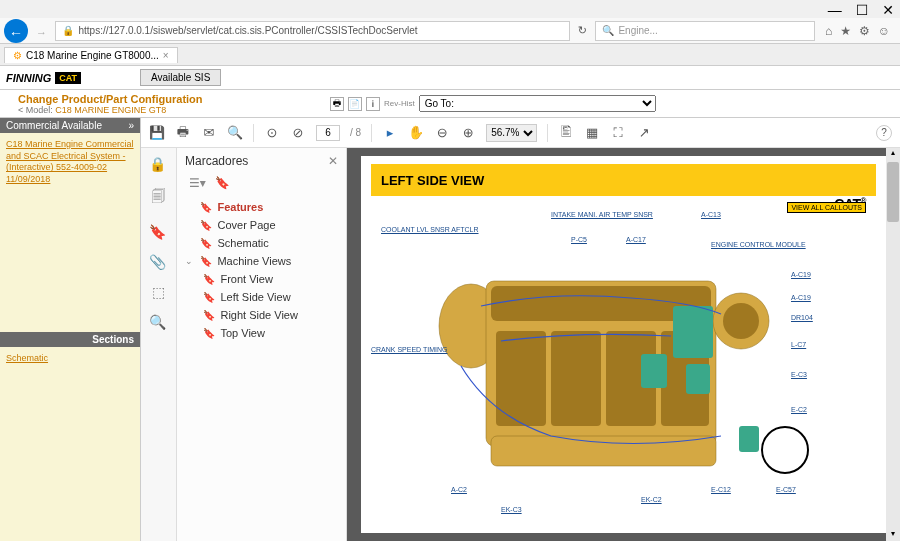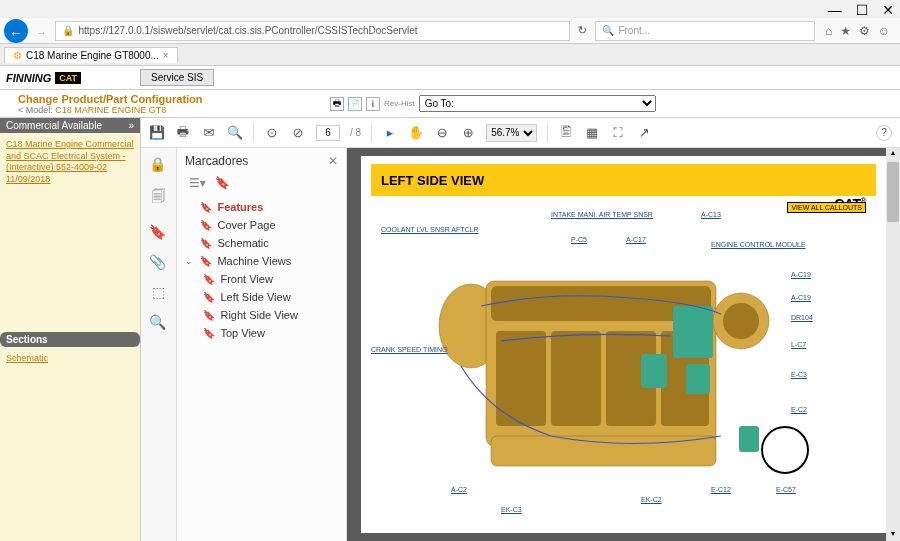--- a/index.html
+++ b/index.html
@@ -32,21 +32,21 @@
 .config-center { position: absolute; left: 330px; display: flex; align-items: center; gap: 4px; }
 .config-center .ico { width: 14px; height: 14px; border: 1px solid #aaa; font-size: 9px; display: flex; align-items: center; justify-content: center; }
 .goto-select { font-size: 10px; padding: 1px; width: 237px; }
 
 .main-area { display: flex; height: calc(100% - 118px); }
 
 .left-panel { width: 140px; background: #f9f5d5; display: flex; flex-direction: column; }
 .info-header { background: #6a6a6a; color: #fff; font-size: 10px; padding: 2px 6px; display: flex; justify-content: space-between; align-items: center; }
 .info-content { padding: 6px; flex: 1; }
 .info-link { color: #c77a00; font-size: 9px; text-decoration: underline; line-height: 1.3; display: block; }
-.sections-header { background: #6a6a6a; color: #fff; font-size: 10px; padding: 2px 6px; text-align: left; font-weight: bold; border-radius: 6px; }
+.sections-header { background: #6a6a6a; color: #fff; font-size: 10px; padding: 2px 6px; text-align: right; font-weight: bold; }
 .sections-content { background: #f9f5d5; padding: 4px 6px; flex: 1; }
 .section-link { color: #c77a00; font-size: 9px; text-decoration: underline; }
 
 .pdf-viewer { flex: 1; background: #fff; display: flex; flex-direction: column; border-left: 1px solid #ccc; }
 .pdf-toolbar { height: 30px; background: #fff; border-bottom: 1px solid #ddd; display: flex; align-items: center; padding: 0 8px; gap: 10px; color: #555; font-size: 13px; }
 .pdf-toolbar .sep { width: 1px; height: 18px; background: #ddd; }
 .pdf-toolbar .tico { cursor: pointer; display: flex; align-items: center; justify-content: center; width: 16px; }
 .pdf-toolbar .page-input { width: 24px; height: 16px; border: 1px solid #ccc; font-size: 10px; text-align: center; }
 .pdf-toolbar .page-total { font-size: 10px; color: #888; }
 .pdf-toolbar .zoom-sel { font-size: 10px; border: 1px solid #ccc; height: 18px; }
@@ -101,21 +101,21 @@
 <div class="browser-bar">
   <div class="back-btn">←</div>
   <span style="color:#aaa;padding:0 4px">→</span>
   <div class="url-bar">
     <span>🔒</span>
     <span>https://127.0.0.1/sisweb/servlet/cat.cis.sis.PController/CSSISTechDocServlet</span>
   </div>
   <span style="padding:0 4px;color:#555">↻</span>
   <div class="search-bar">
     <span style="margin-right:4px">🔍</span>
-    <span>Front...</span>
+    <span>Engine...</span>
   </div>
   <div class="browser-icons">
     <span>⌂</span>
     <span>★</span>
     <span>⚙</span>
     <span>☺</span>
   </div>
 </div>
 
 <div class="tab-bar">
@@ -124,21 +124,21 @@
     <span>C18 Marine Engine GT8000...</span>
     <span class="tab-close">×</span>
   </div>
 </div>
 
 <div class="header-row">
   <div class="logo-area">
     <span>FINNING</span>
     <span class="cat-badge">CAT</span>
   </div>
-  <button class="shutdown-btn">Service SIS</button>
+  <button class="shutdown-btn">Available SIS</button>
 </div>
 
 <div class="config-row">
   <div class="config-left">
     <div class="config-title">Change Product/Part Configuration</div>
     <div class="model-line">
       <span>&lt; Model:</span>
       <span class="model-link">C18 MARINE ENGINE GT8</span>
     </div>
   </div>

